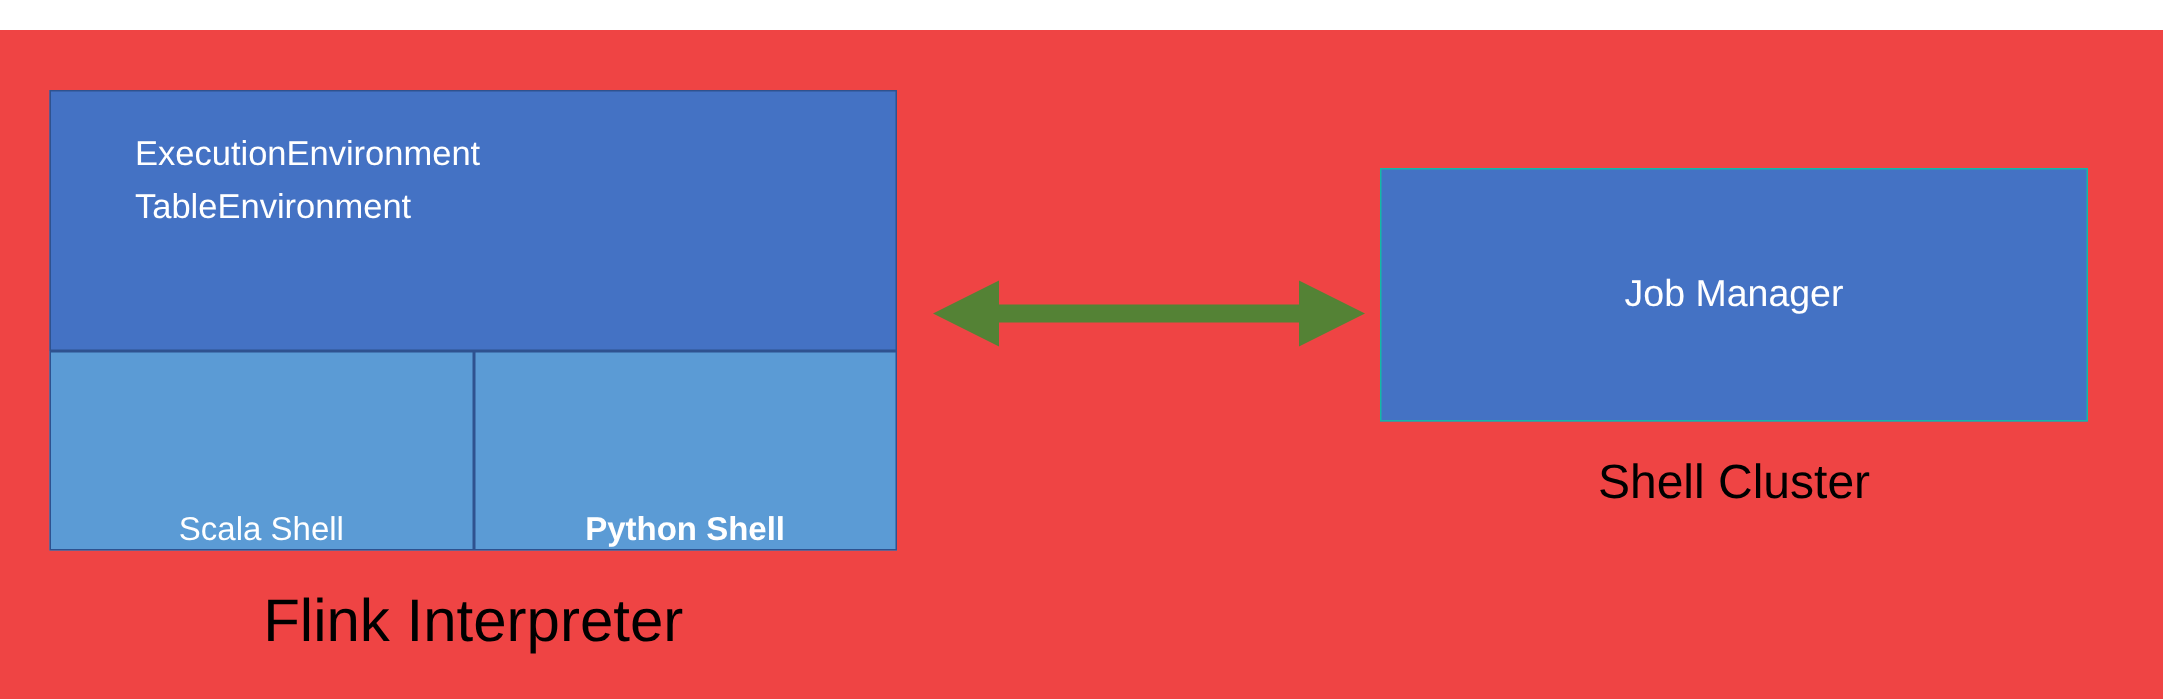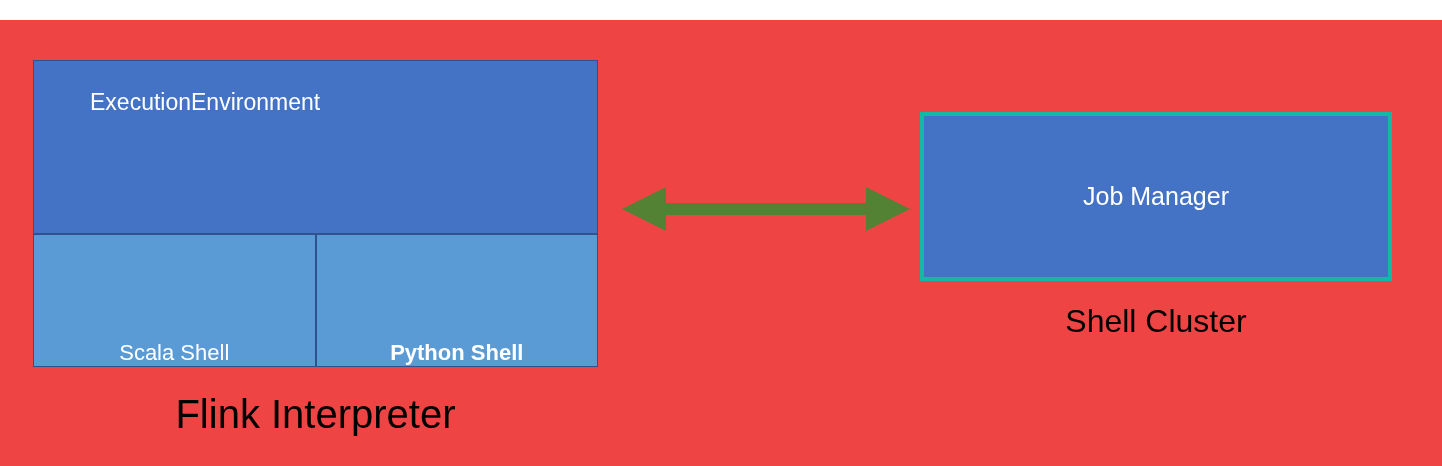--- a/index.html
+++ b/index.html
@@ -100,21 +100,21 @@
     position: absolute;
     left: 920px;
     top: 92px;
     width: 472px;
     height: 169px;
   }
   #jobmanager-box {
     position: absolute;
     inset: 0;
     background: #4472C4;
-    border: 4px solid #14b8a6;
+    border: 1px solid #14b8a6;
     box-sizing: border-box;
     display: flex;
     align-items: center;
     justify-content: center;
   }
   #jobmanager-label {
     color: #ffffff;
     font-size: 25px;
     white-space: nowrap;
   }
@@ -132,20 +132,21 @@
 </head>
 <body>
 
 <div id="canvas">
 
   <div id="interpreter-group">
 
     <div class="box-dark">
       <div class="env-list">
         <span class="env-line">ExecutionEnvironment</span>
+        <span class="env-line">TableEnvironment</span>
       </div>
     </div>
 
     <div class="shell-row">
       <div class="box-light">
         <span>Scala Shell</span>
       </div>
       <div class="box-light">
         <span>Python Shell</span>
       </div>

